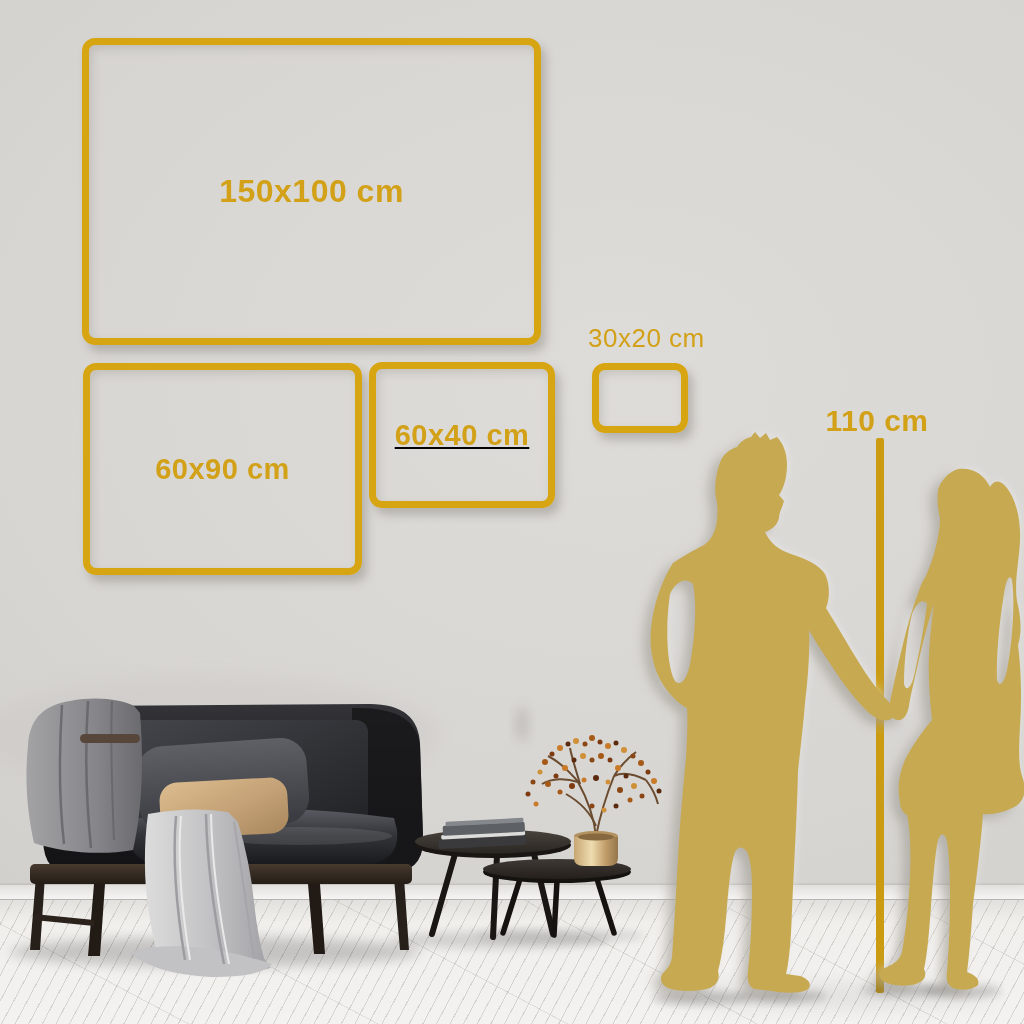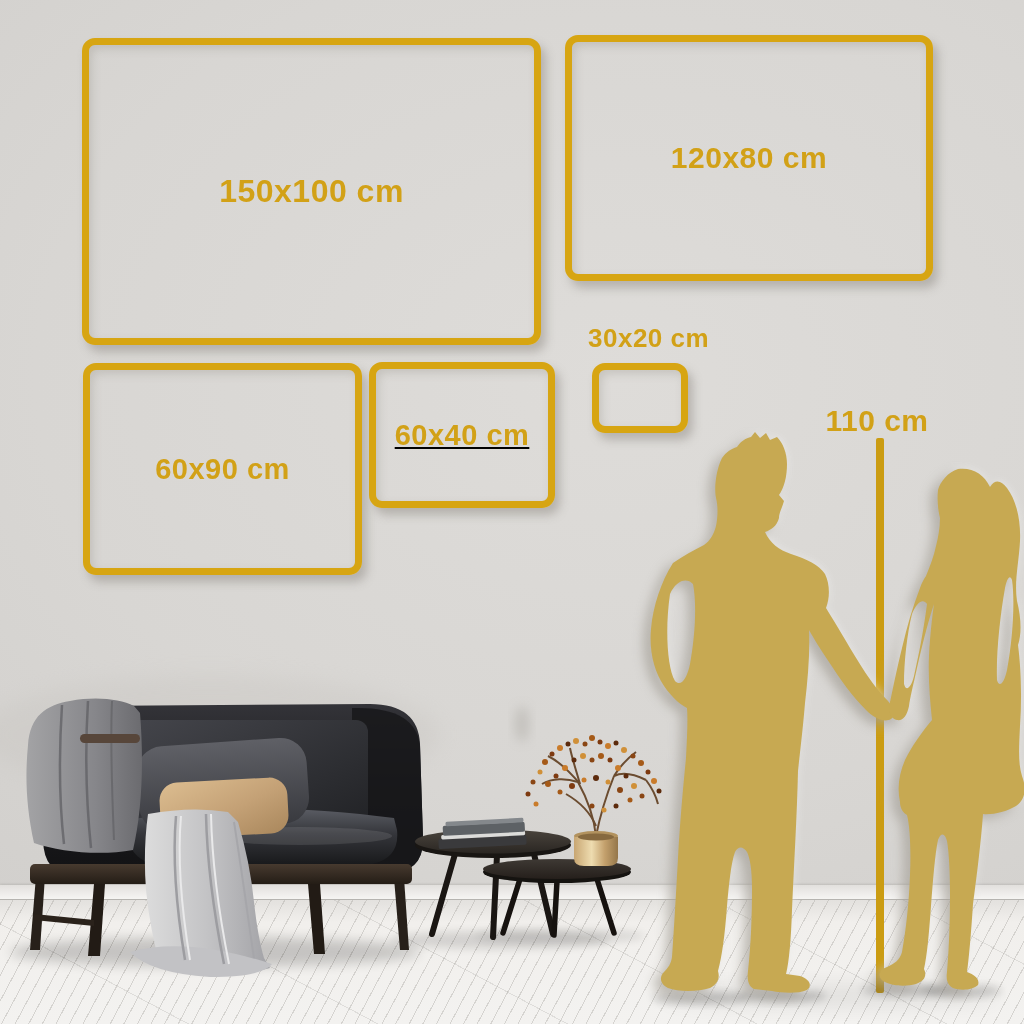--- a/index.html
+++ b/index.html
@@ -41,21 +41,21 @@
   .f-40 {left:369px;top:362px;width:186px;height:146px;text-decoration:underline;}
   .f-20 {left:592px;top:363px;width:96px;height:70px;}
   .frame-label{
     color:#d2a117;font-weight:bold;letter-spacing:.5px;white-space:nowrap;
   }
   .fl-xl{font-size:32px;}
   .fl-l{font-size:30px;}
   .fl-m{font-size:29px;}
   .fl-s{
     position:absolute;left:588px;top:323px;z-index:3;
-    color:#d2a117;font-weight:bold;font-size:26px;letter-spacing:.5px;white-space:nowrap;
+    color:#d2a117;font-weight:normal;font-size:26px;letter-spacing:.5px;white-space:nowrap;
   }
   .height-label{
     position:absolute;left:877px;top:421px;transform:translate(-50%,-50%);
     color:#d2a117;font-weight:bold;font-size:30px;letter-spacing:.5px;white-space:nowrap;
     z-index:3;
   }
   
   .scene{position:absolute;left:0;top:0;z-index:2;}
   .couple{filter:drop-shadow(-7px 5px 6px rgba(118,111,98,.45)) drop-shadow(0 0 4px rgba(255,255,255,.55));}
 </style>
@@ -326,23 +326,20 @@
         M912,614 C917,602 923,598 927,604 C924,628 919,654 914,676
         C911,688 906,692 904,684 C904,662 907,634 912,614 Z
         M1012,580 C1015,600 1013,638 1007,670 C1004,684 999,688 997,680
         C996,654 1000,616 1005,588 C1007,578 1010,574 1012,580 Z"></path>
     </g>
   </svg>
 
   <div class="size-frame f-150">
     <span class="frame-label fl-xl">150x100 cm</span>
   </div>
-  <div class="size-frame f-120">
-    <span class="frame-label fl-l">120x80 cm</span>
-  </div>
   <div class="size-frame f-90">
     <span class="frame-label fl-m">60x90 cm</span>
   </div>
   <div class="size-frame f-40">
     <span class="frame-label fl-m">60x40 cm</span>
   </div>
   <div class="size-frame f-20"></div>
   <span class="fl-s">30x20 cm</span>
 
   <span class="height-label">110 cm</span>

